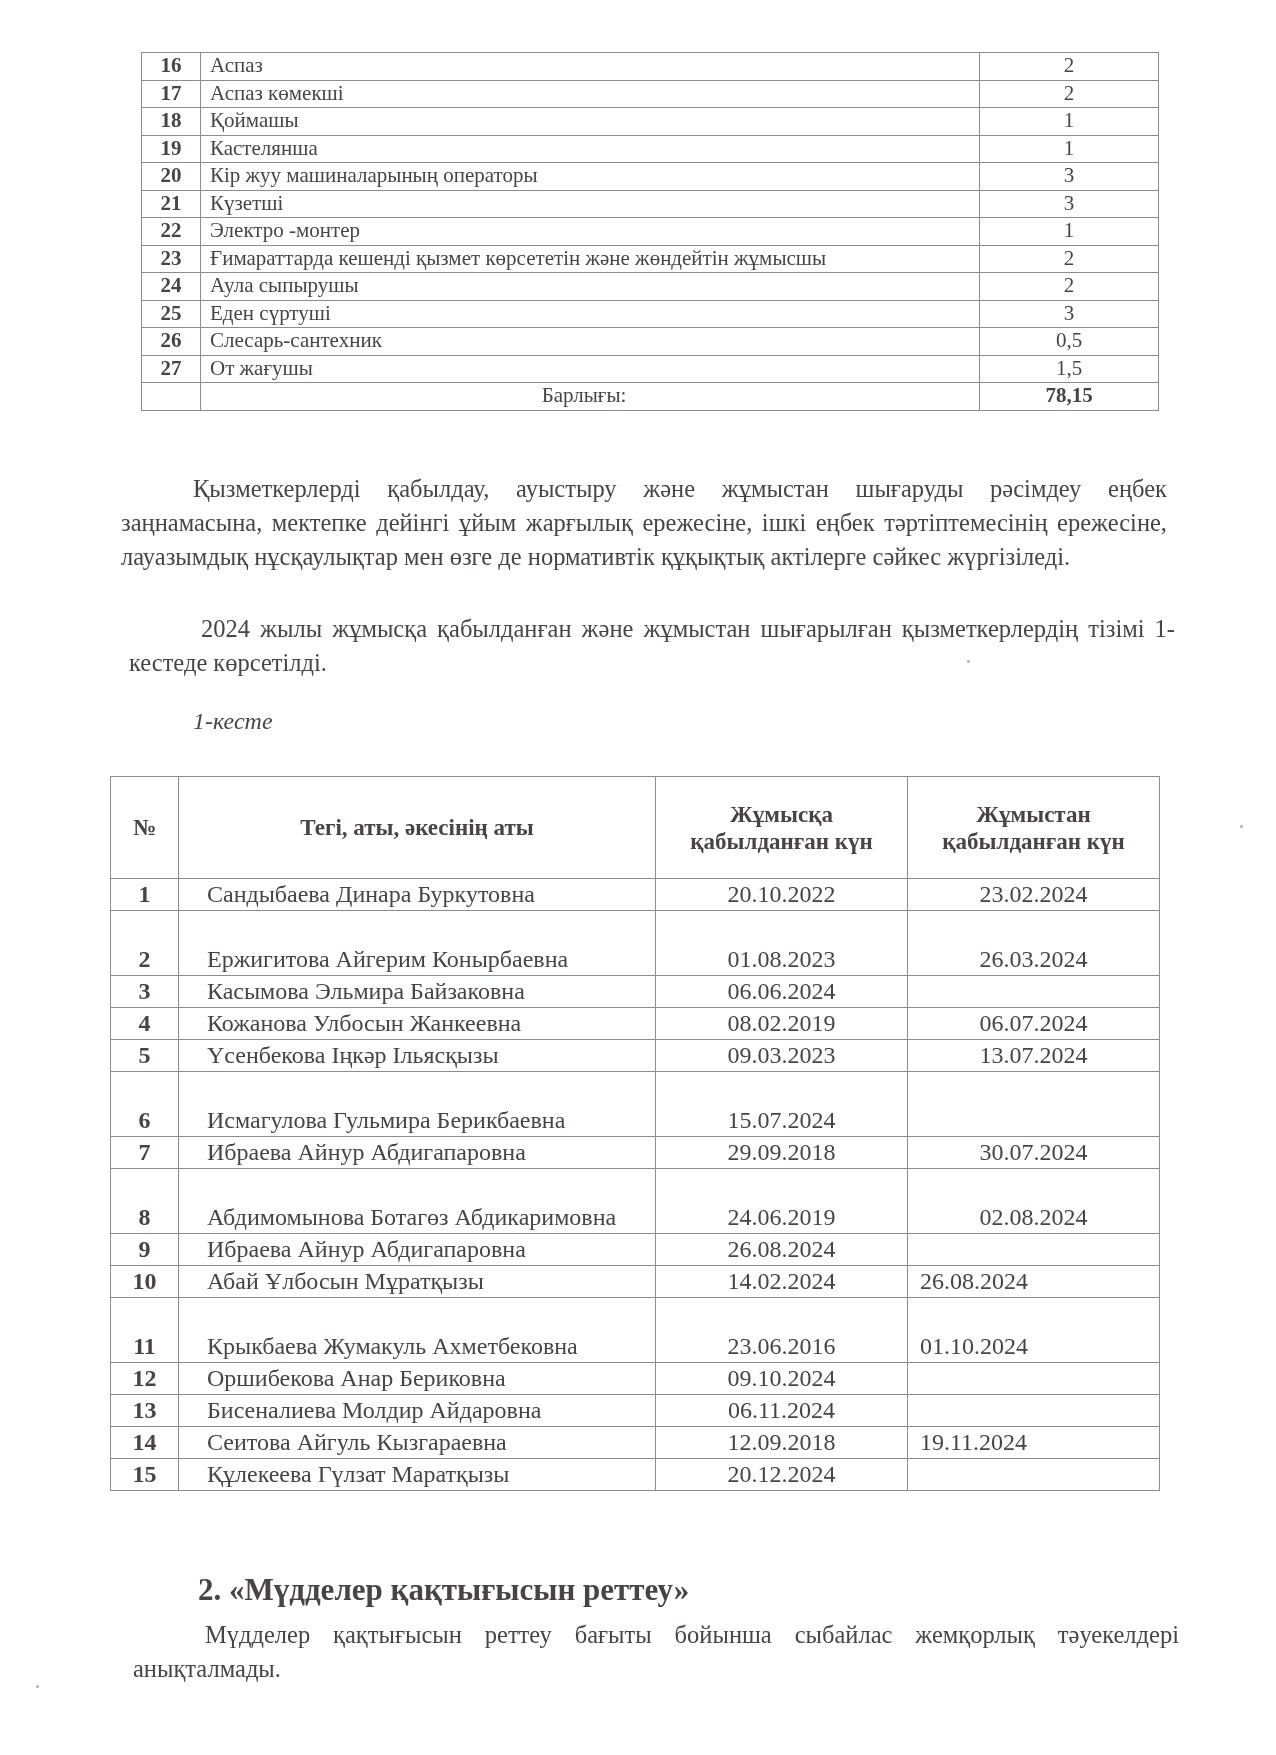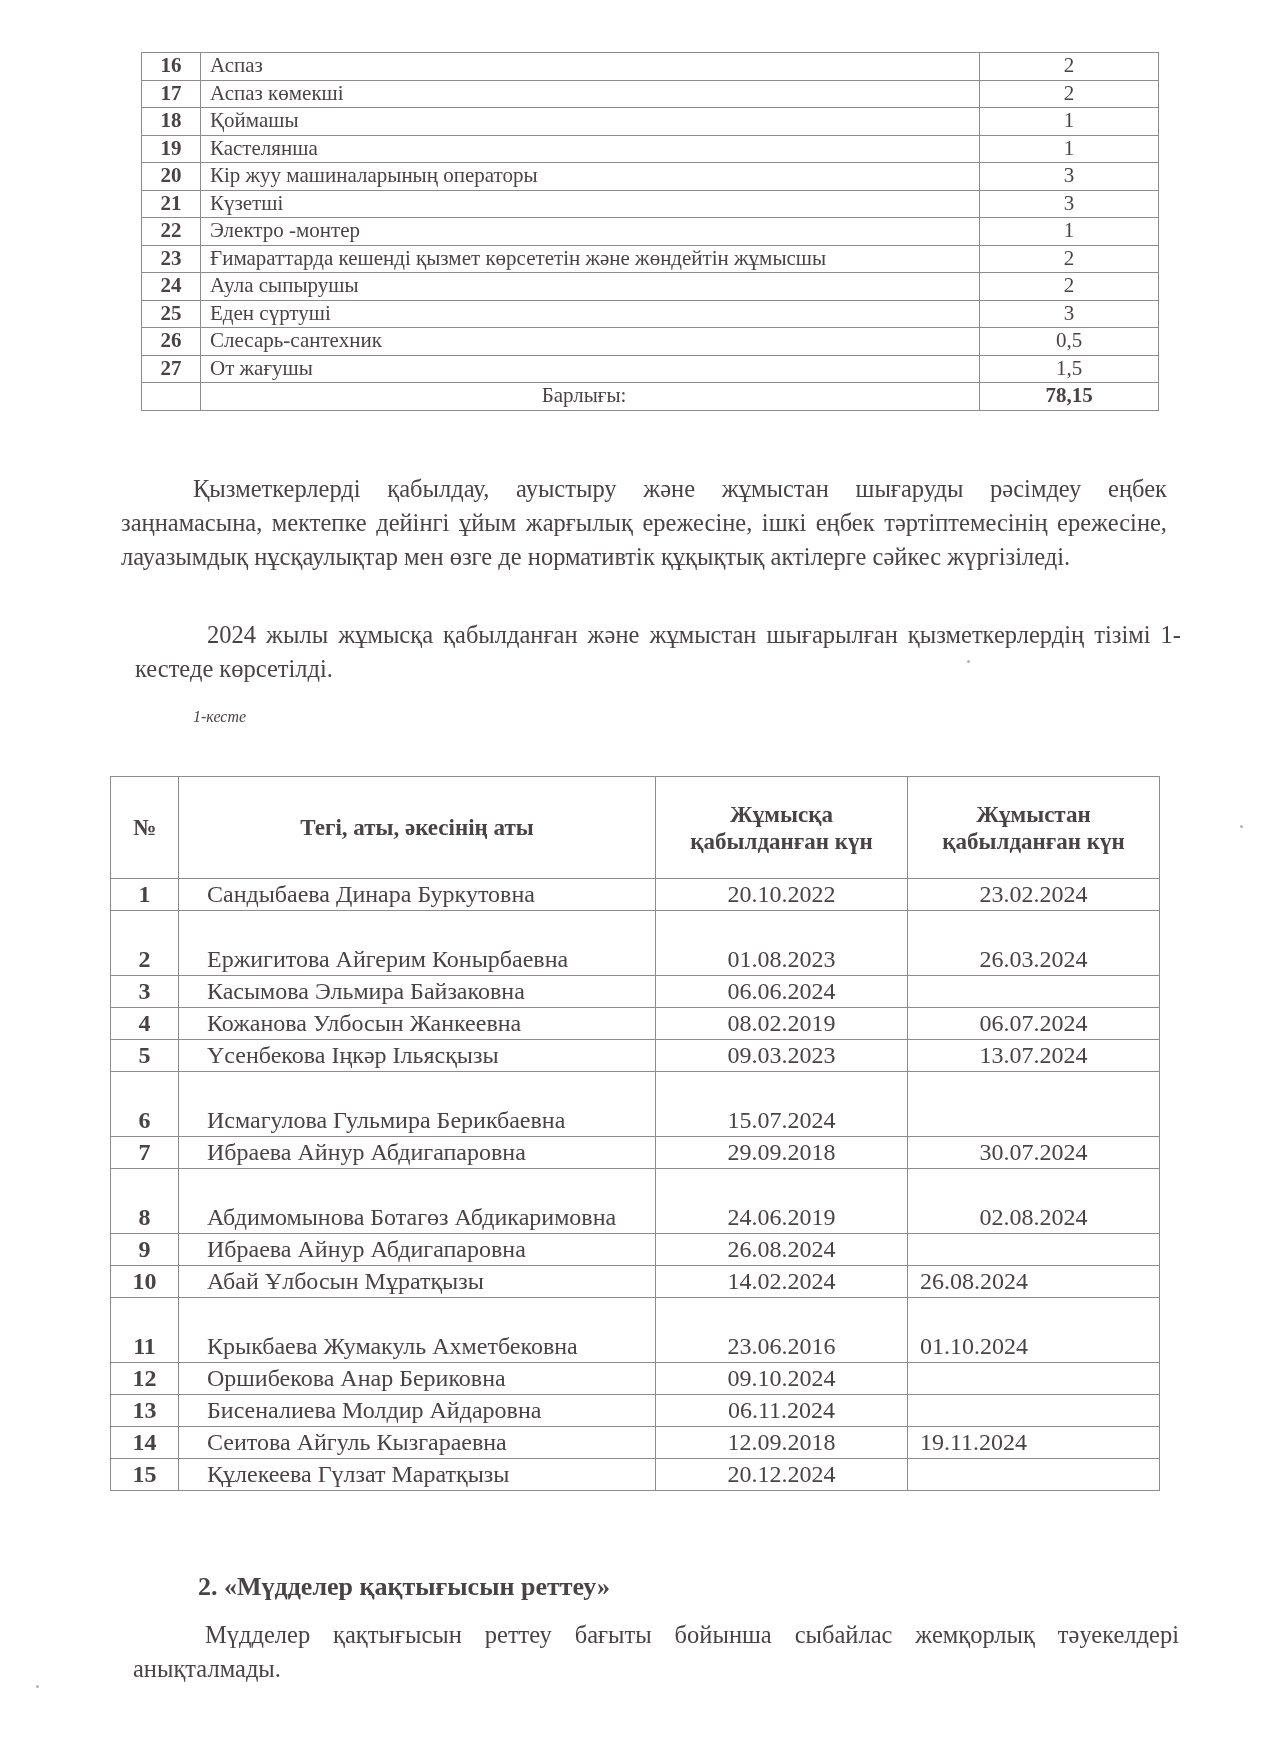--- a/index.html
+++ b/index.html
@@ -18,35 +18,35 @@
   #staff-table td.num { width: 58px; text-align: center; font-weight: bold; }
   #staff-table td.pos { padding-left: 9px; }
   #staff-table td.qty { width: 178px; text-align: center; }
   #staff-table td.total-label { text-align: center; font-weight: normal; padding-right: 12px; }
   #staff-table td.total-val { text-align: center; font-weight: bold; }
 
   .para { position: absolute; left: 121px; width: 1046px; font-size: 24.5px; line-height: 34px; text-align: justify; }
   .para .indent { display: inline-block; width: 72px; }
   #para-1 { top: 472px; }
   #para-2 { top: 604px; }
-  #table-caption { position: absolute; left: 193px; top: 708px; font-size: 16px; font-style: italic; }
+  #table-caption { position: absolute; left: 193px; top: 708px; font-size: 24px; font-style: italic; }
 
   
   #hire-table { left: 110px; top: 776px; width: 1050px; font-size: 24px; }
   #hire-table th { font-weight: bold; font-size: 23px; line-height: 27px; text-align: center; vertical-align: middle; height: 101px; }
   #hire-table td { line-height: 31px; vertical-align: bottom; }
   #hire-table td.num { width: 67px; text-align: center; font-weight: bold; }
   #hire-table td.name { padding-left: 28px; width: 448px; }
   #hire-table td.d1 { width: 251px; text-align: center; }
   #hire-table td.d2 { text-align: center; }
   #hire-table td.d2.left { text-align: left; padding-left: 12px; }
   #hire-table tr.short td { height: 31px; }
   #hire-table tr.tall td { height: 64px; }
 
-  #section-heading { position: absolute; left: 198px; top: 1572px; font-size: 26px; font-weight: bold; }
+  #section-heading { position: absolute; left: 198px; top: 1572px; font-size: 31px; font-weight: bold; }
   #para-3 { top: 1606px; }
   .speck { position: absolute; width: 3px; height: 3px; background: #b5b0b2; border-radius: 50%; }
 </style>
 </head>
 <body>
 
 <div class="page">
 
   <table id="staff-table">
     <tbody id="staff-body">
@@ -112,21 +112,21 @@
         </tr>
       <tr>
         <td class="num"></td>
         <td class="total-label">Барлығы:</td>
         <td class="total-val">78,15</td>
       </tr>
     </tbody>
   </table>
 
   <p class="para" id="para-1" style="margin:0"><span class="indent"></span><span>Қызметкерлерді қабылдау, ауыстыру және жұмыстан шығаруды рәсімдеу еңбек заңнамасына, мектепке дейінгі ұйым жарғылық ережесіне, ішкі еңбек тәртіптемесінің ережесіне, лауазымдық нұсқаулықтар мен өзге де нормативтік құқықтық актілерге сәйкес жүргізіледі.</span></p>
-  <p class="para" id="para-2" style="margin:14px"><span class="indent"></span><span>2024 жылы жұмысқа қабылданған және жұмыстан шығарылған қызметкерлердің тізімі 1-кестеде көрсетілді.</span></p>
+  <p class="para" id="para-2" style="margin:8px"><span class="indent"></span><span>2024 жылы жұмысқа қабылданған және жұмыстан шығарылған қызметкерлердің тізімі 1-кестеде көрсетілді.</span></p>
   <div id="table-caption">1-кесте</div>
 
   <table id="hire-table">
     <thead>
       <tr>
         <th>№</th>
         <th>Тегі, аты, әкесінің аты</th>
         <th style="padding:0 18px">Жұмысқа қабылданған күн</th>
         <th style="padding:0 8px">Жұмыстан қабылданған күн</th>
       </tr>

